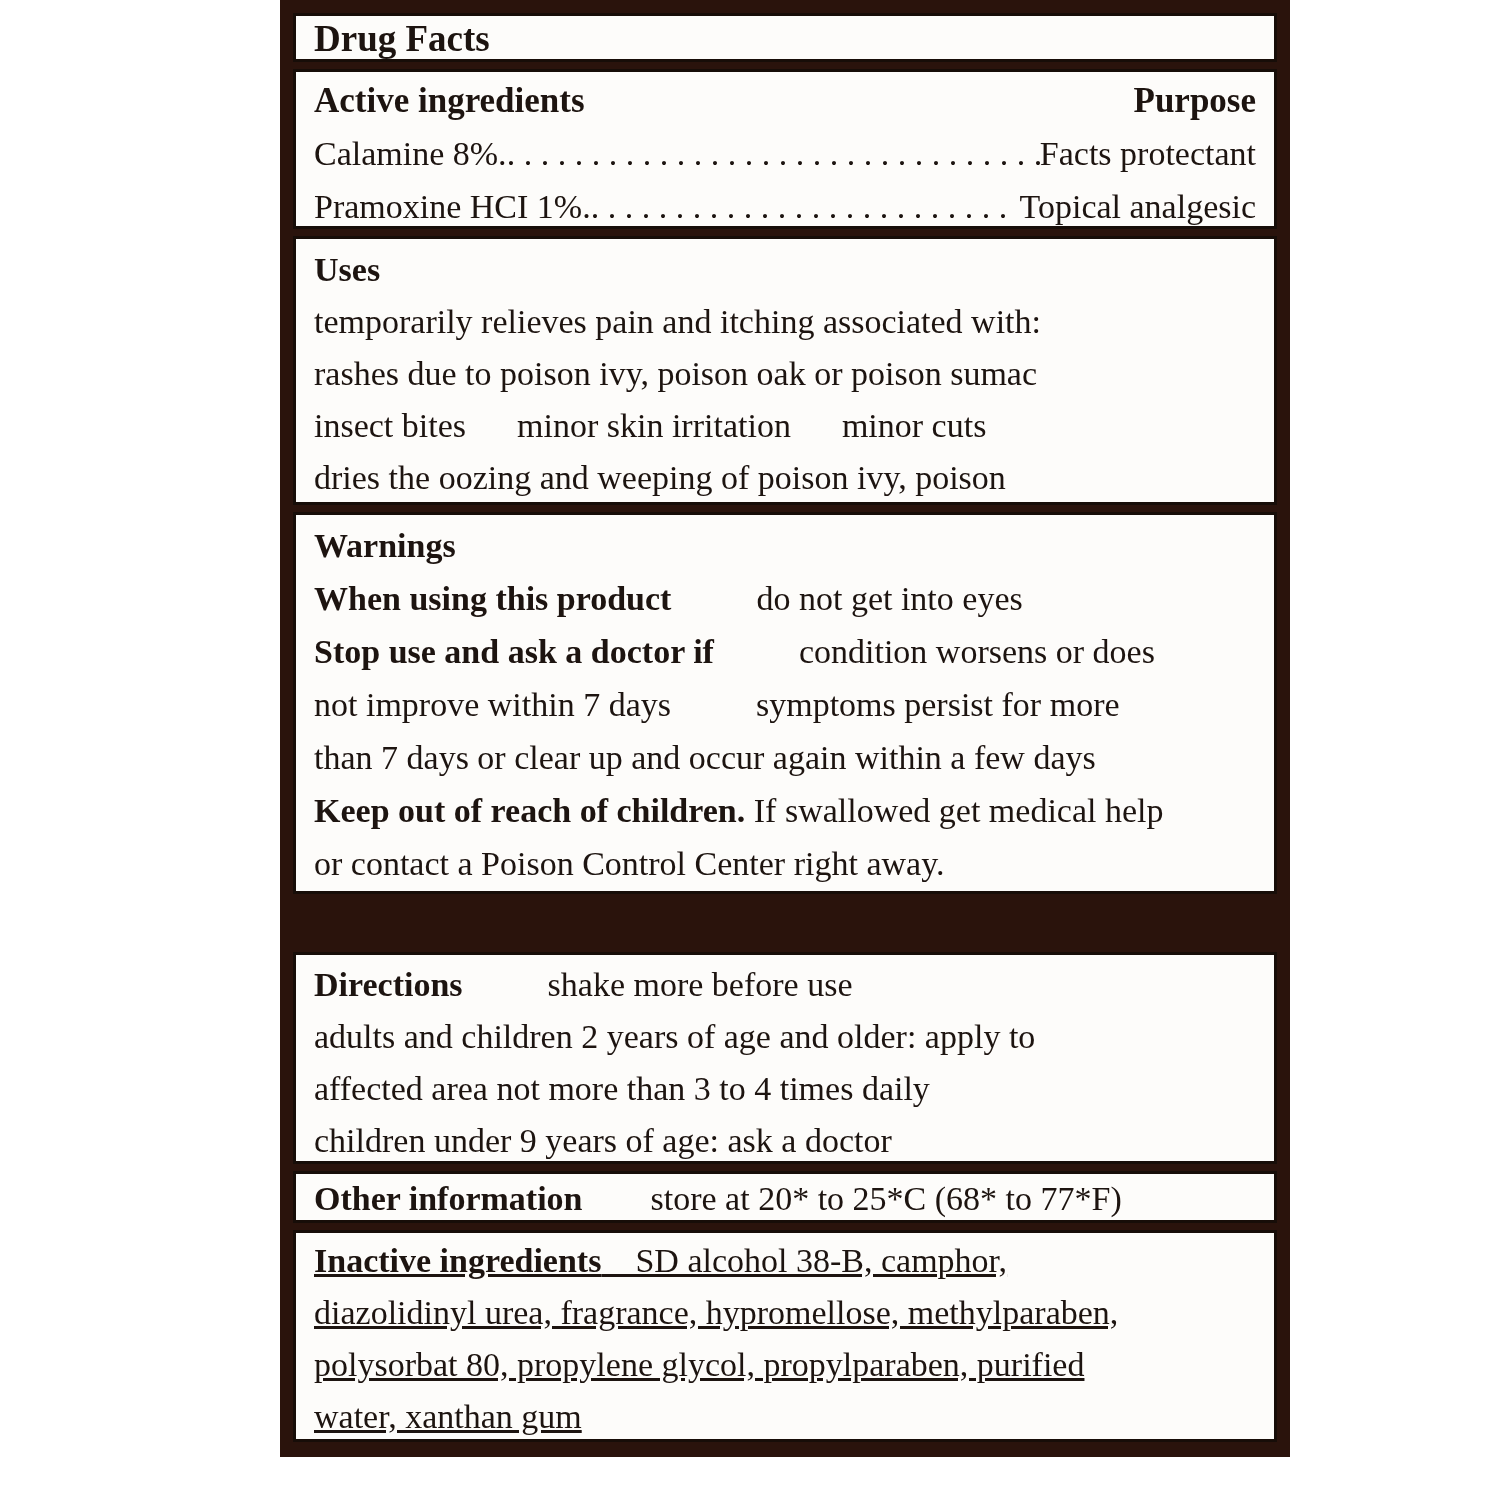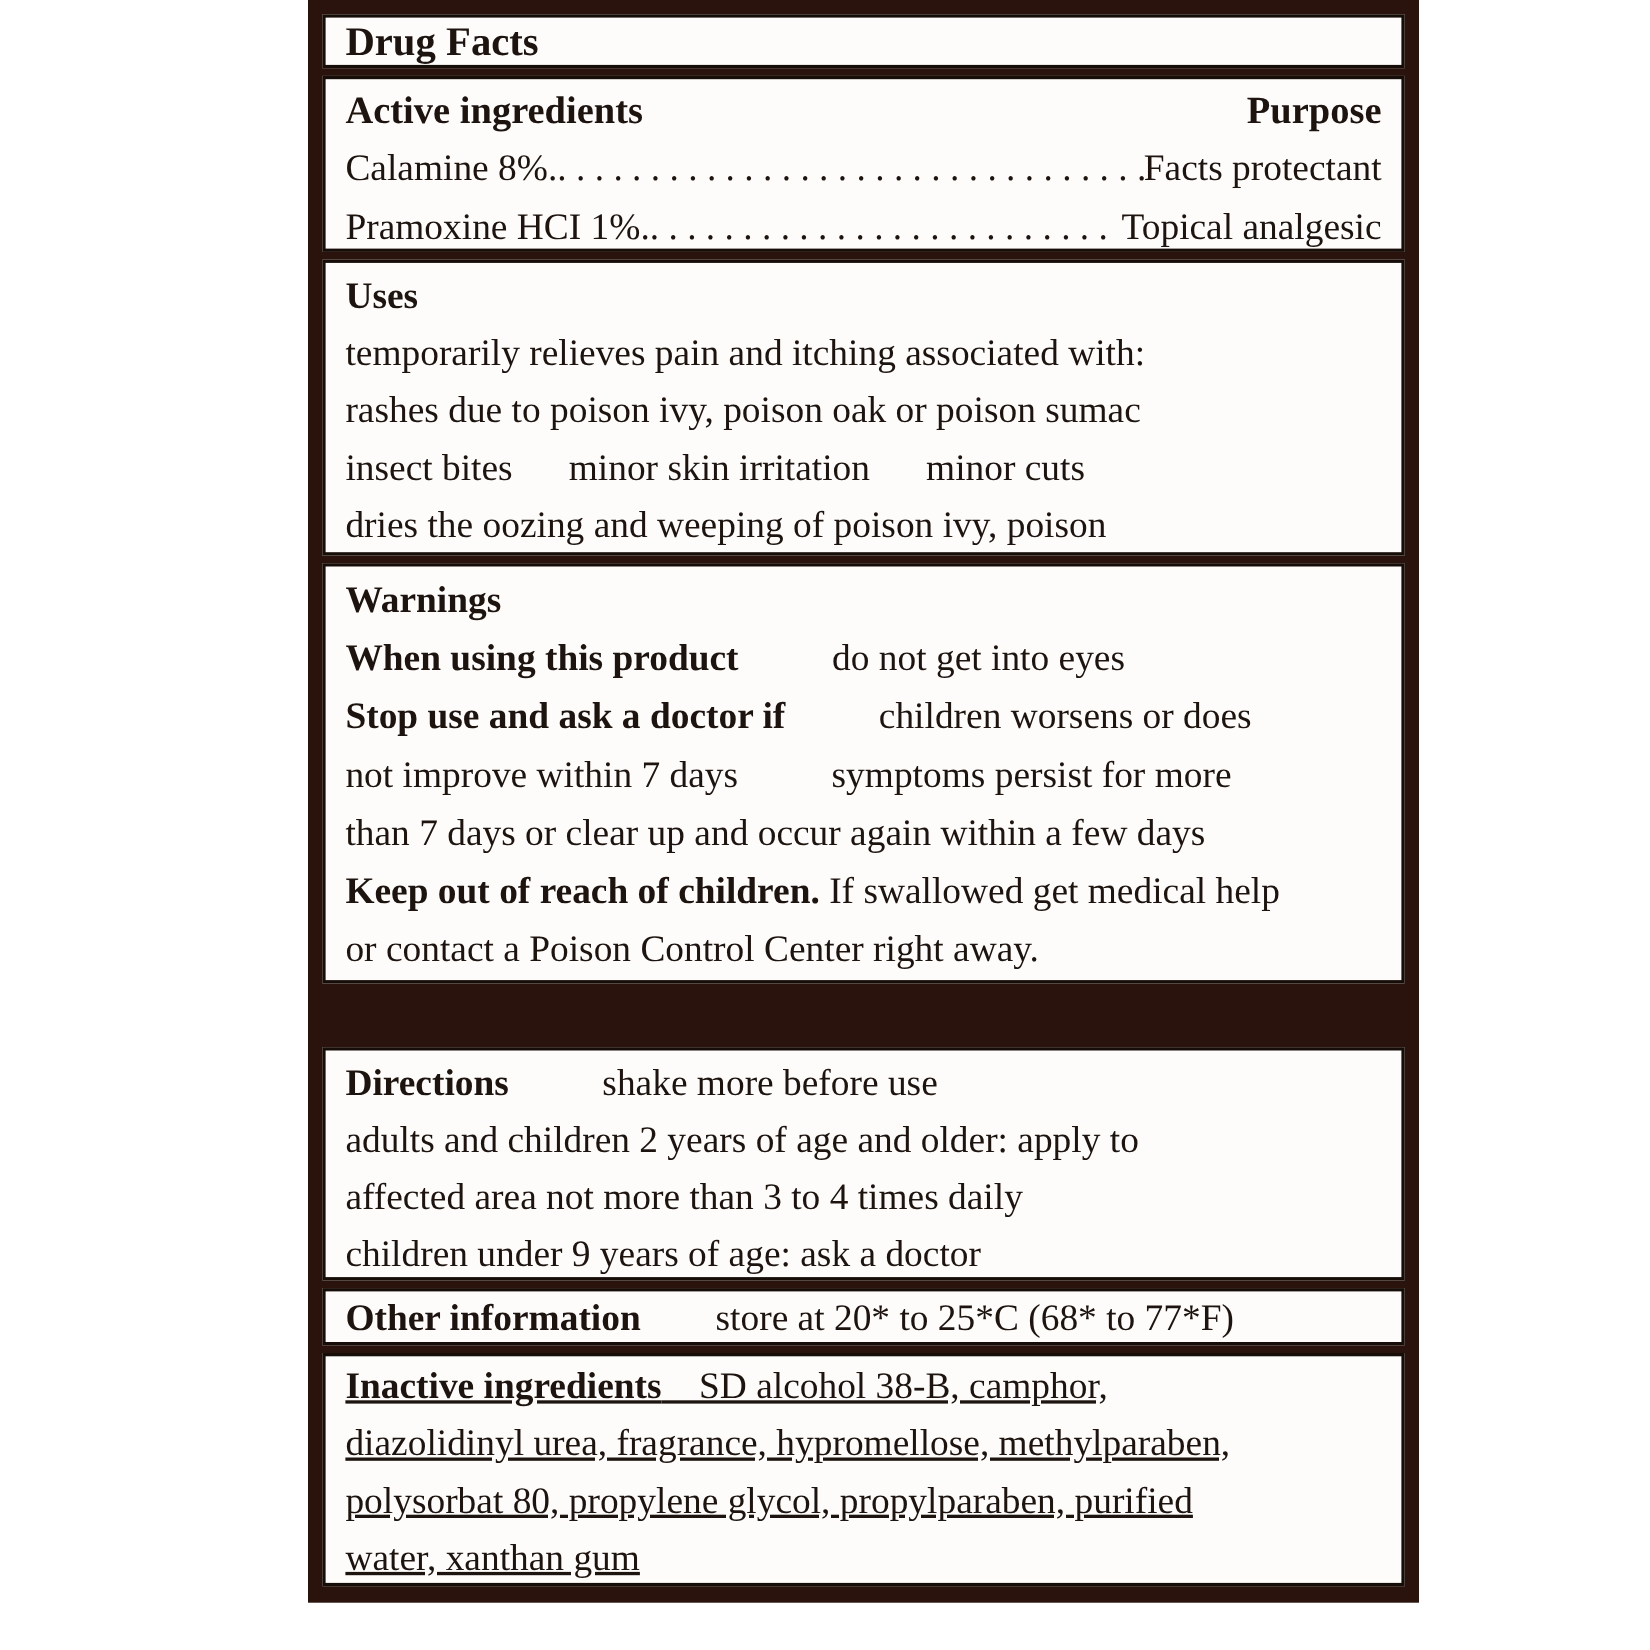--- a/index.html
+++ b/index.html
@@ -99,21 +99,21 @@
           <div class="line">insect bites      minor skin irritation      minor cuts</div>
           <div class="line">dries the oozing and weeping of poison ivy, poison</div>
           <div class="line">oak and poison sumac</div>
         </div>
       </div>
     </section>
 
     <section class="box box-warnings">
       <div class="line"><span class="b">Warnings</span><span></span></div>
       <div class="line"><span class="b">When using this product</span><span>          do not get into eyes</span></div>
-      <div class="line"><span class="b">Stop use and ask a doctor if</span><span>          children worsens or does</span></div>
+      <div class="line"><span class="b">Stop use and ask a doctor if</span><span>          condition worsens or does</span></div>
       <div class="line"><span class="b"></span><span>not improve within 7 days          symptoms persist for more</span></div>
       <div class="line"><span class="b"></span><span>than 7 days or clear up and occur again within a few days</span></div>
       <div class="line"><span class="b">Keep out of reach of children.</span><span> If swallowed get medical help</span></div>
       <div class="line"><span class="b"></span><span>or contact a Poison Control Center right away.</span></div>
     </section>
 
     <section class="box box-directions">
       <div class="line"><span class="b">Directions</span><span>          shake more before use</span></div>
       <div class="line"><span class="b"></span><span>adults and children 2 years of age and older: apply to</span></div>
       <div class="line"><span class="b"></span><span>affected area not more than 3 to 4 times daily</span></div>

